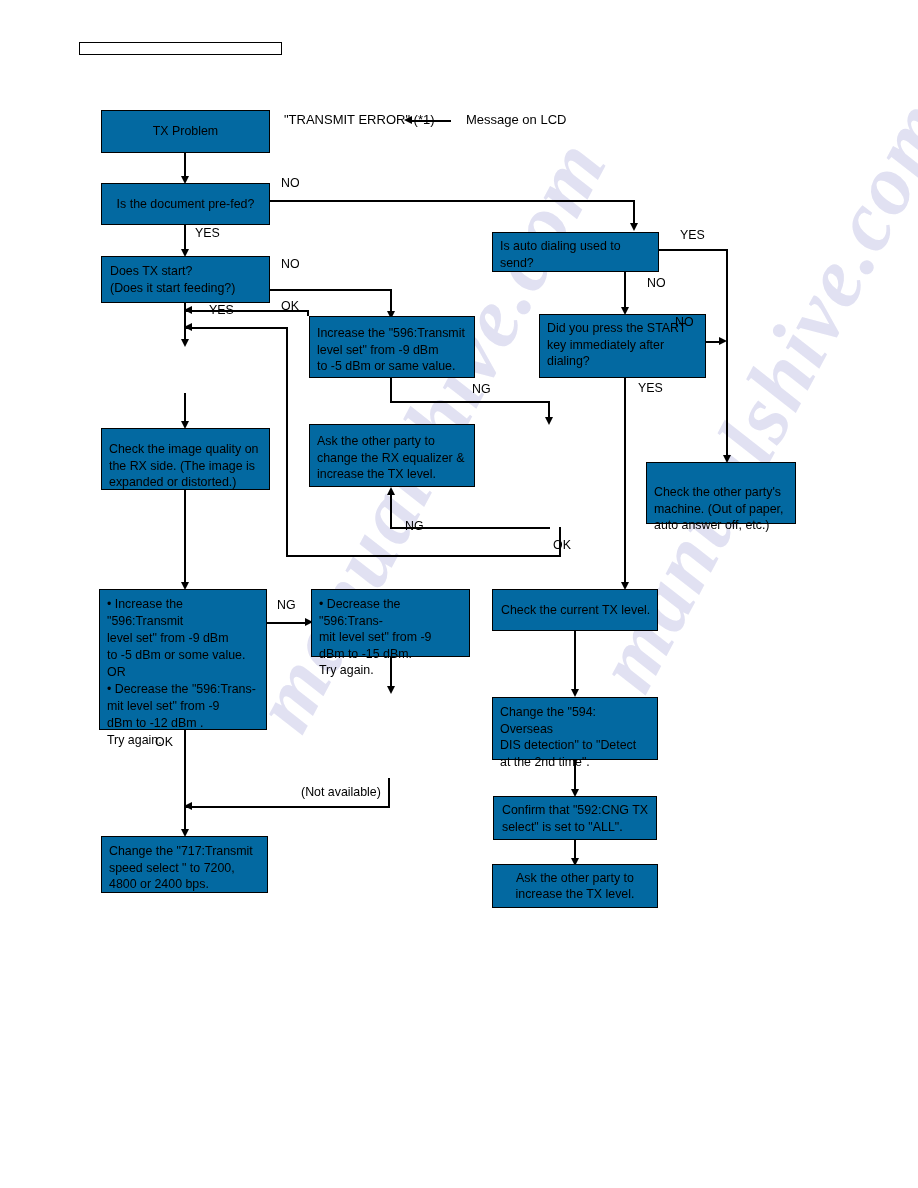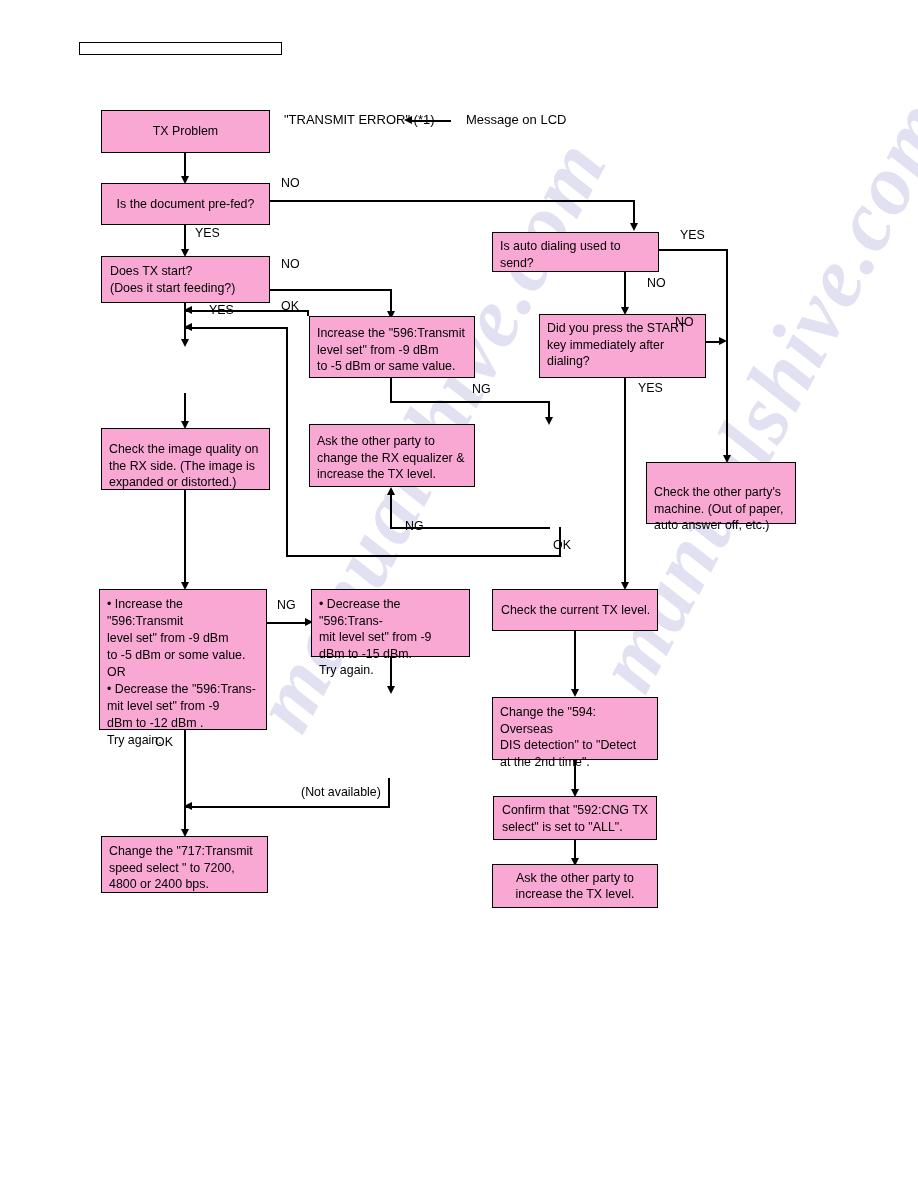--- a/index.html
+++ b/index.html
@@ -42,21 +42,21 @@
     border: 1.6px solid #000;
     background: #fff;
     box-sizing: border-box;
     z-index: 2;
   }
 
   
   .box {
     position: absolute;
     border: 1.7px solid #000;
-    background: #f9a8d4;
+    background: #0369a1;
     box-sizing: border-box;
     font-size: 12.4px;
     line-height: 16.5px;
     z-index: 3;
     padding: 4px 6px;
     white-space: pre-line;
   }
   .box.center {
     display: flex;
     align-items: center;

